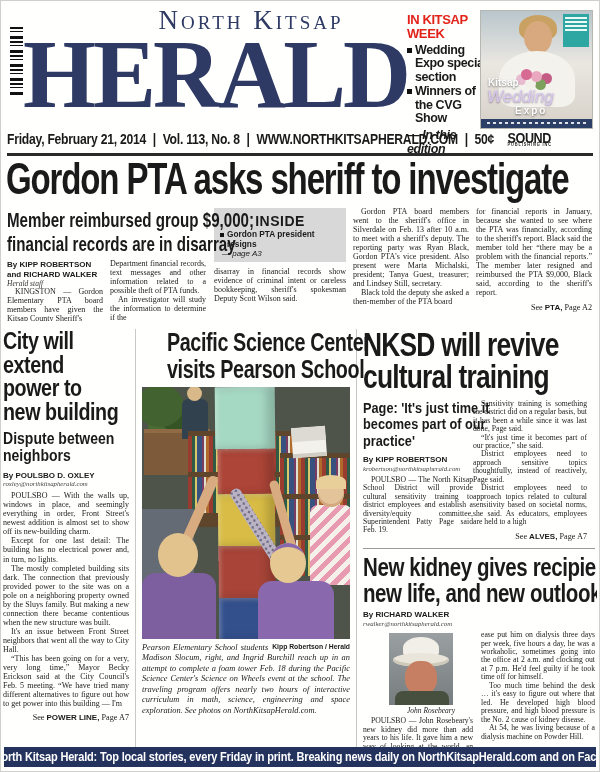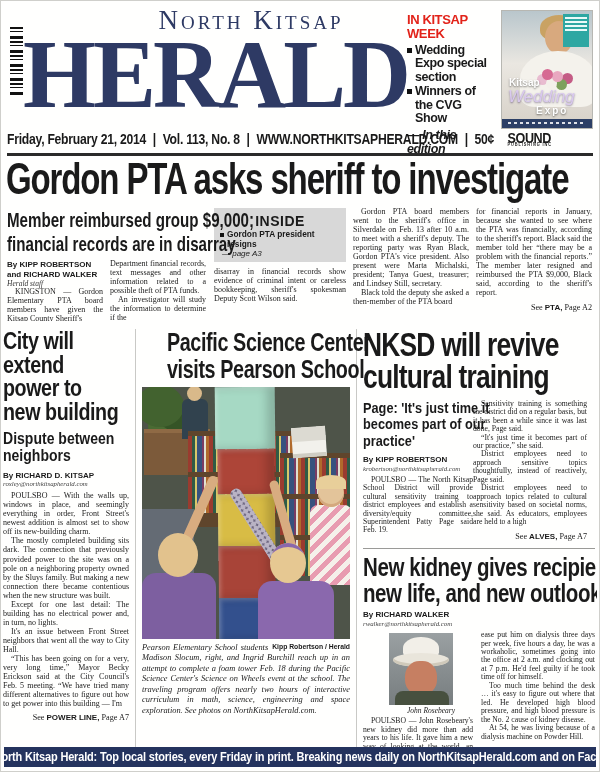--- a/index.html
+++ b/index.html
@@ -22,21 +22,21 @@
             font-size:27px; letter-spacing:3px; color:#2e3a64; line-height:1; }
   .herald { display:block; font-size:97px; line-height:.8; font-weight:bold; color:#2e3a64;
             letter-spacing:-3px; transform:scaleX(.97); transform-origin:0 0; margin-top:2px; }
   .promo { position:absolute; left:400px; top:6px; width:82px; font-weight:bold;
            font-size:12.5px; line-height:1.1; letter-spacing:-.4px; }
   .promo-heading { color:#e2231a; font-size:13px; margin-bottom:2px; }
   .promo-item { display:flex; gap:3px; }
   .sq { width:5px; height:5px; background:#111; margin-top:4px; flex:none; }
   .promo-footer { font-style:italic; margin-top:3px; }
   
-  .cover { position:absolute; right:0; top:3px; width:92px; height:119px; overflow:hidden;
+  .cover { position:absolute; right:0; top:3px; width:113px; height:119px; overflow:hidden;
            border:1px solid #b7b7b2; background:linear-gradient(180deg,#b9c6cc,#eae7e1 45%,#d6d0c7); }
   .cv-hair { position:absolute; left:38px; top:4px; width:38px; height:26px; border-radius:50% 50% 40% 40%; background:#c9a263; }
   .cv-head { position:absolute; left:43px; top:10px; width:28px; height:33px; border-radius:50%; background:#d8a97e; }
   .cv-dress { position:absolute; left:18px; top:40px; width:76px; height:56px; border-radius:50% 50% 20% 20%; background:#f4f2ec; }
   .cv-bouq { position:absolute; left:40px; top:58px; width:11px; height:11px; border-radius:50%; background:#d66a93;
     box-shadow:10px 2px 0 #e9a7c0, 4px 9px 0 #f3f0ea, 14px 10px 0 #7da05c, -5px 5px 0 #e8bcd0, 20px 4px 0 #c45c85; }
   .cv-tag { position:absolute; right:3px; top:3px; width:26px; height:33px; background:#2ea7a2; padding:3px 2px; }
   .cv-tag i { display:block; height:2px; background:#eafaf8; margin-bottom:2px; }
   .cv-t1 { position:absolute; left:7px; top:66px; color:#fff; font-weight:bold; font-size:10px;
            text-shadow:0 1px 2px rgba(0,0,0,.5); }
@@ -290,26 +290,26 @@
       <h2>
         <span class="cx">City will</span>
         <span class="cx">extend</span>
         <span class="cx">power to</span>
         <span class="cx">new building</span>
       </h2>
       <h3>
         <span class="cx">Dispute between</span>
         <span class="cx">neighbors</span>
       </h3>
-      <div class="byline sans">By RICHARD D. KITSAP</div>
+      <div class="byline sans">By POULSBO D. OXLEY</div>
       <div class="email">roxley@northkitsapherald.com</div>
       <div class="bodytext">
         <p>POULSBO — With the walls up, windows in place, and seemingly everything in order, Front Street's newest addition is almost set to show off its new-building charm.</p>
+        <p>Except for one last detail: The building has no electrical power and, in turn, no lights.</p>
         <p>The mostly completed building sits dark. The connection that previously provided power to the site was on a pole on a neighboring property owned by the Sluys family. But making a new connection there became contentious when the new structure was built.</p>
-        <p>Except for one last detail: The building has no electrical power and, in turn, no lights.</p>
         <p>It's an issue between Front Street neighbors that went all the way to City Hall.</p>
         <p>“This has been going on for a very, very long time,” Mayor Becky Erickson said at the City Council's Feb. 5 meeting. “We have tried many different alternatives to figure out how to get power into this building — I'm</p>
       </div>
       <div class="jump">
         <span>See </span><b>POWER LINE,</b><span> Page A7</span>
       </div>
     </div>
 
     <div class="vrule"></div>
 

